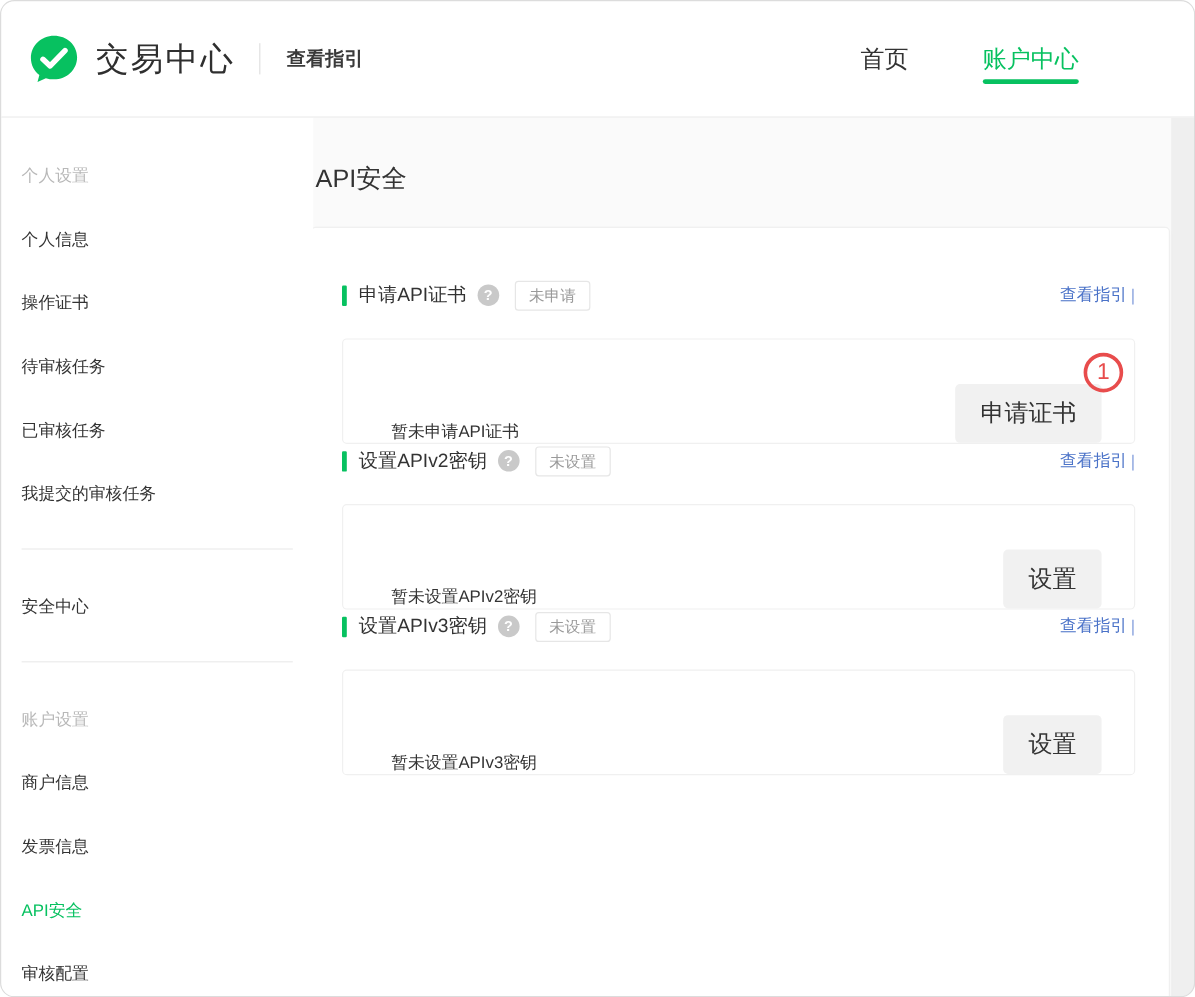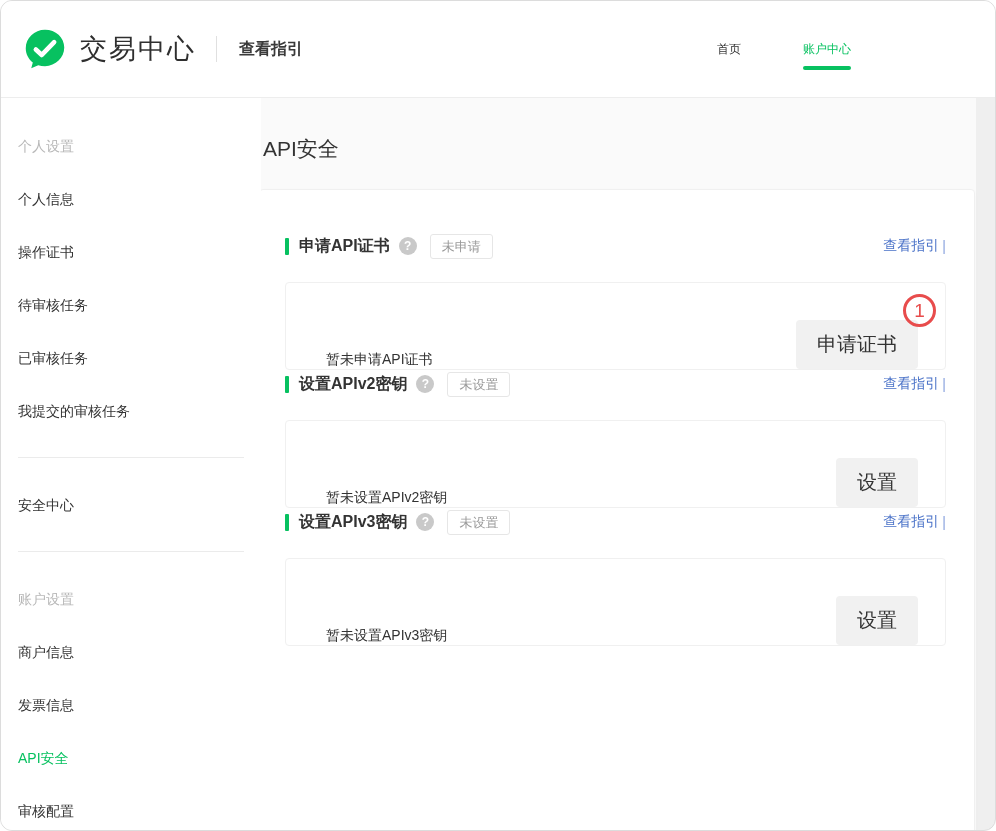--- a/index.html
+++ b/index.html
@@ -11,21 +11,21 @@
 
   
   .hdr { position:absolute; left:0; top:0; right:0; height:97px; background:#fff;
          border-bottom:1px solid #ededed; z-index:3; }
   .brand-wrap { position:absolute; left:22px; top:0; height:96px; display:flex; align-items:center; }
   .logo { width:44px; height:44px; display:block; }
   .brand { margin-left:13px; font-size:27px; color:#2f2f2f; letter-spacing:2px; white-space:nowrap; }
   .hdr-divider { width:1px; height:26px; background:#e0e0e0; margin-left:20px; }
   .portal { margin-left:22px; font-size:16px; font-weight:700; color:#3a3a3a; white-space:nowrap; }
   .nav { position:absolute; left:716px; top:0; height:96px; display:flex; gap:62px; }
-  .nav-item { display:flex; align-items:center; font-size:12px; color:#333;
+  .nav-item { display:flex; align-items:center; font-size:20px; color:#333;
               position:relative; white-space:nowrap; cursor:pointer;font-family:Liberation Serif, serif; }
   .nav-item.active { color:#07c160; }
   .nav-item.active::after { content:""; position:absolute; bottom:27px; left:0; width:100%;
                             height:4px; border-radius:2px; background:#07c160; }
 
   
   .side { position:absolute; left:0; top:97px; bottom:0; width:260px; background:#fff;
           padding-top:22px; z-index:2; }
   .side-item { height:53px; display:flex; align-items:center; padding-left:17px;
                font-size:14px; color:#333; cursor:pointer; white-space:nowrap; }
@@ -36,21 +36,21 @@
   
   .main { position:absolute; left:257px; top:97px; bottom:0; width:718px; background:#fafafa; }
   .page-title { position:absolute; left:5px; top:37px; font-size:21px; color:#333; }
   .card { position:absolute; left:1px; top:91px; width:716px; height:660px; background:#fff;
           border:1px solid #f0f0f0; border-radius:4px; padding:42px 28px 0 25px;
           box-shadow:0 2px 6px rgba(0,0,0,0.02); }
 
   .sec + .sec { }
   .sec-head { display:flex; align-items:center; height:28px; }
   .sec-bar { width:4px; height:17px; background:#07c160; border-radius:1px; margin-right:10px; }
-  .sec-title { font-size:16px; font-weight:700; color:#333; }
+  .sec-title { font-size:16px; font-weight:400; color:#333; }
   .help { width:18px; height:18px; border-radius:50%; background:#c9c9c9; color:#fff;
           font-size:12px; font-weight:700; display:flex; align-items:center; justify-content:center;
           margin-left:9px; cursor:pointer; }
   .badge { margin-left:13px; border:1px solid #e6e6e6; border-radius:3px; background:#fff;
            color:#9a9a9a; font-size:13px; padding:5px 11px; line-height:1; }
   .spacer { flex:1; }
   .guide { color:#4a72c8; font-size:14px; cursor:pointer; text-decoration:none; }
   .guide-sep { color:#8aa3de; font-size:14px; margin-left:3px; }
 
   .sec-box { margin-top:22px; height:88px; border:1px solid #f0f0f0; border-radius:4px;

